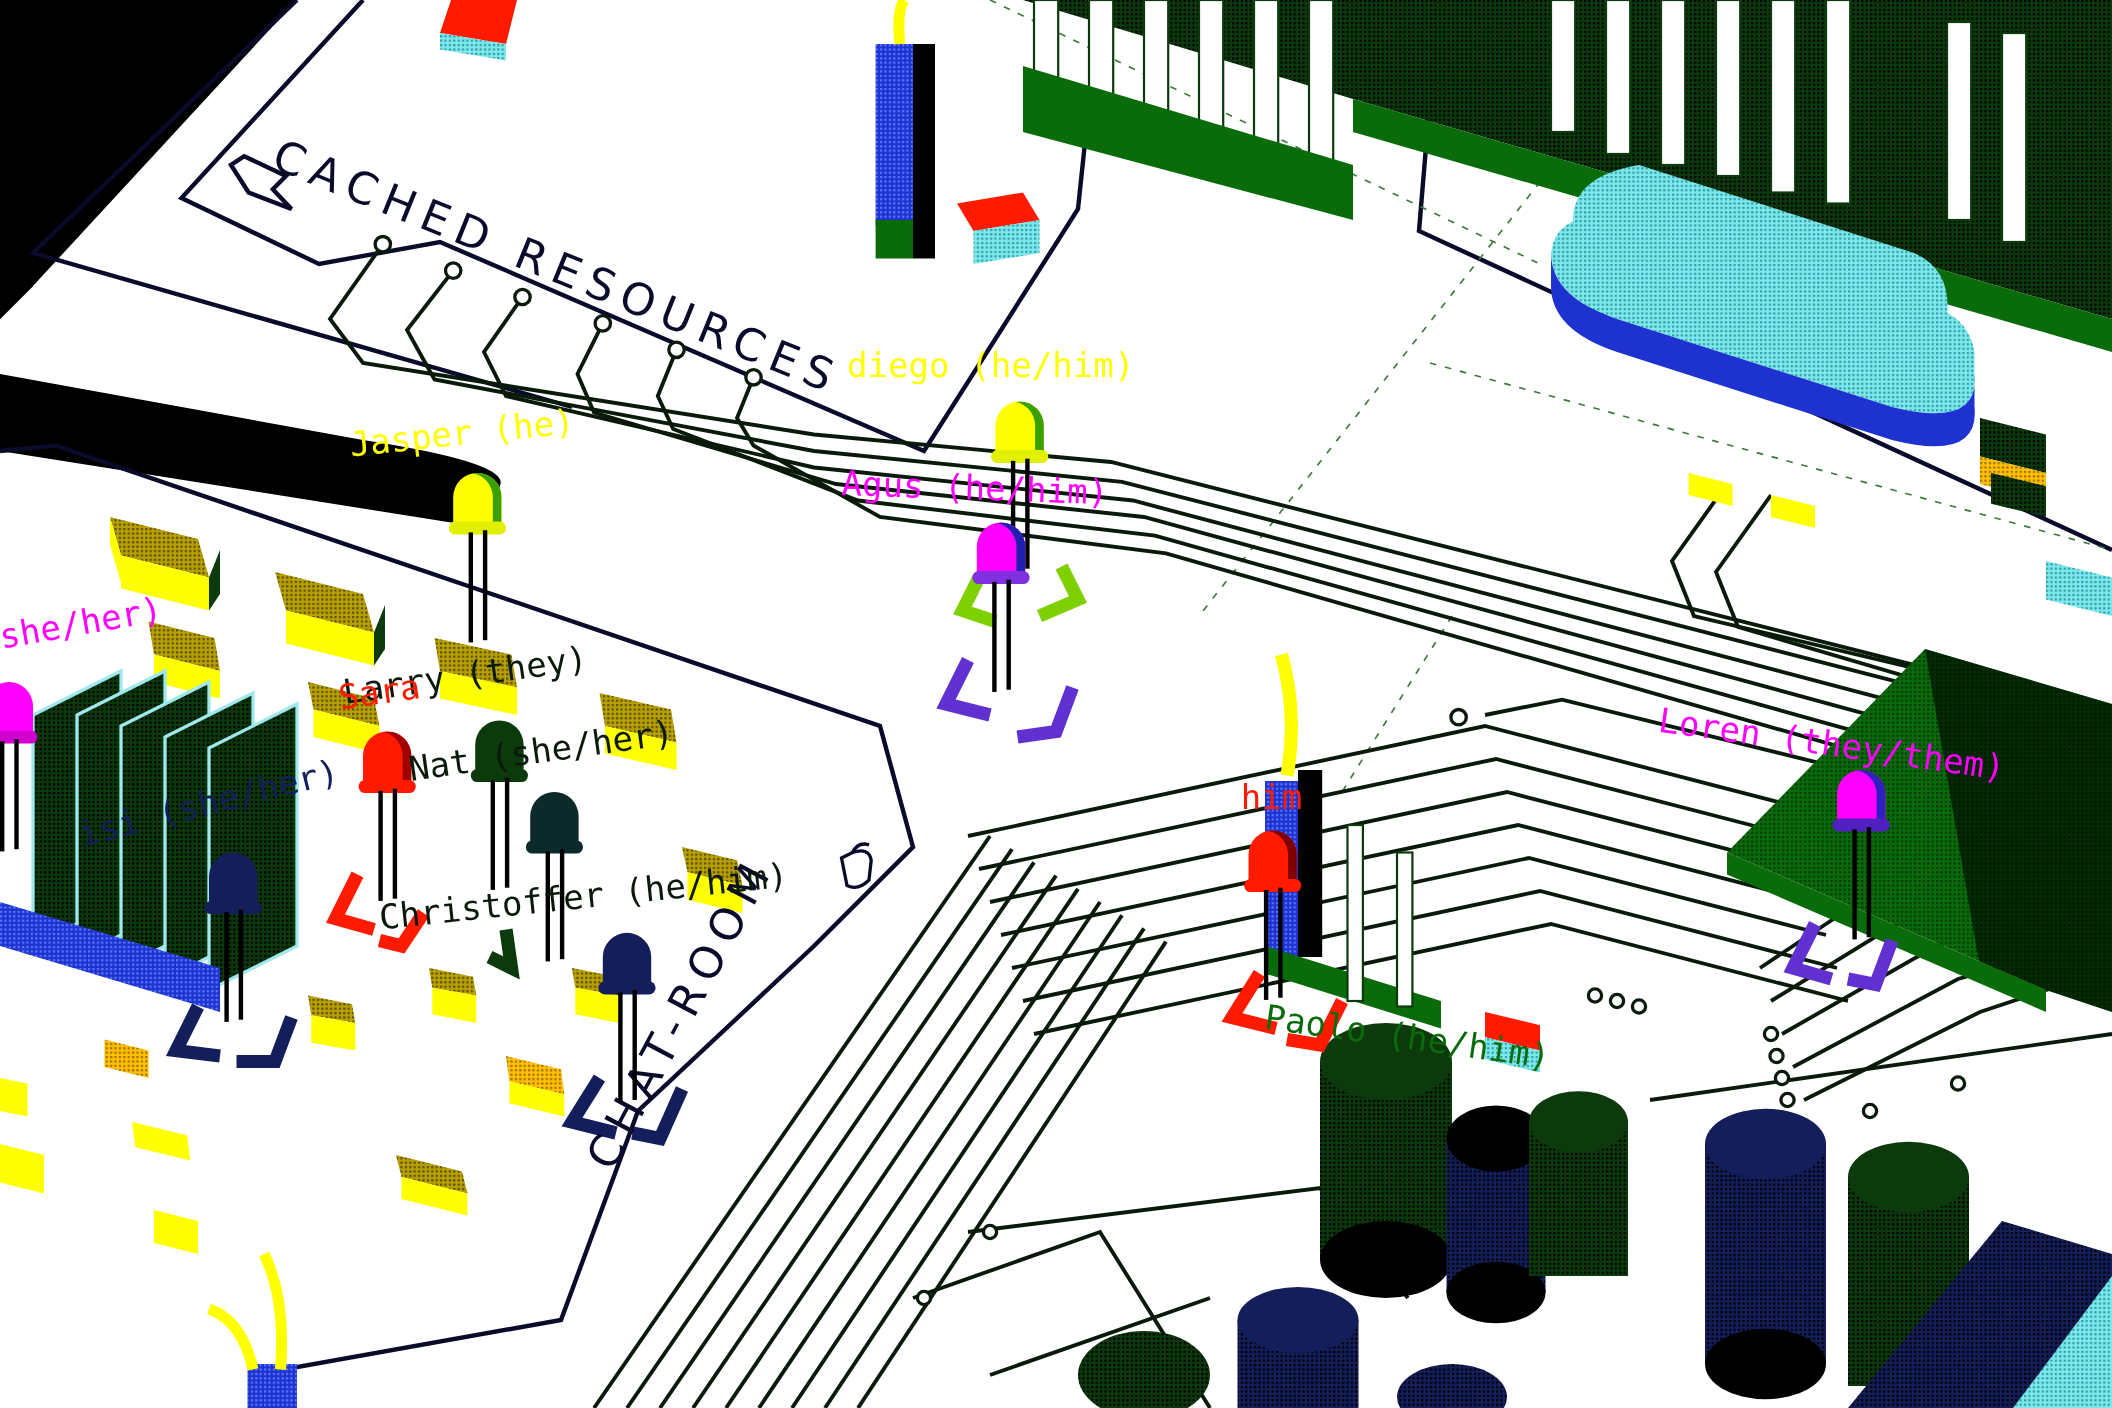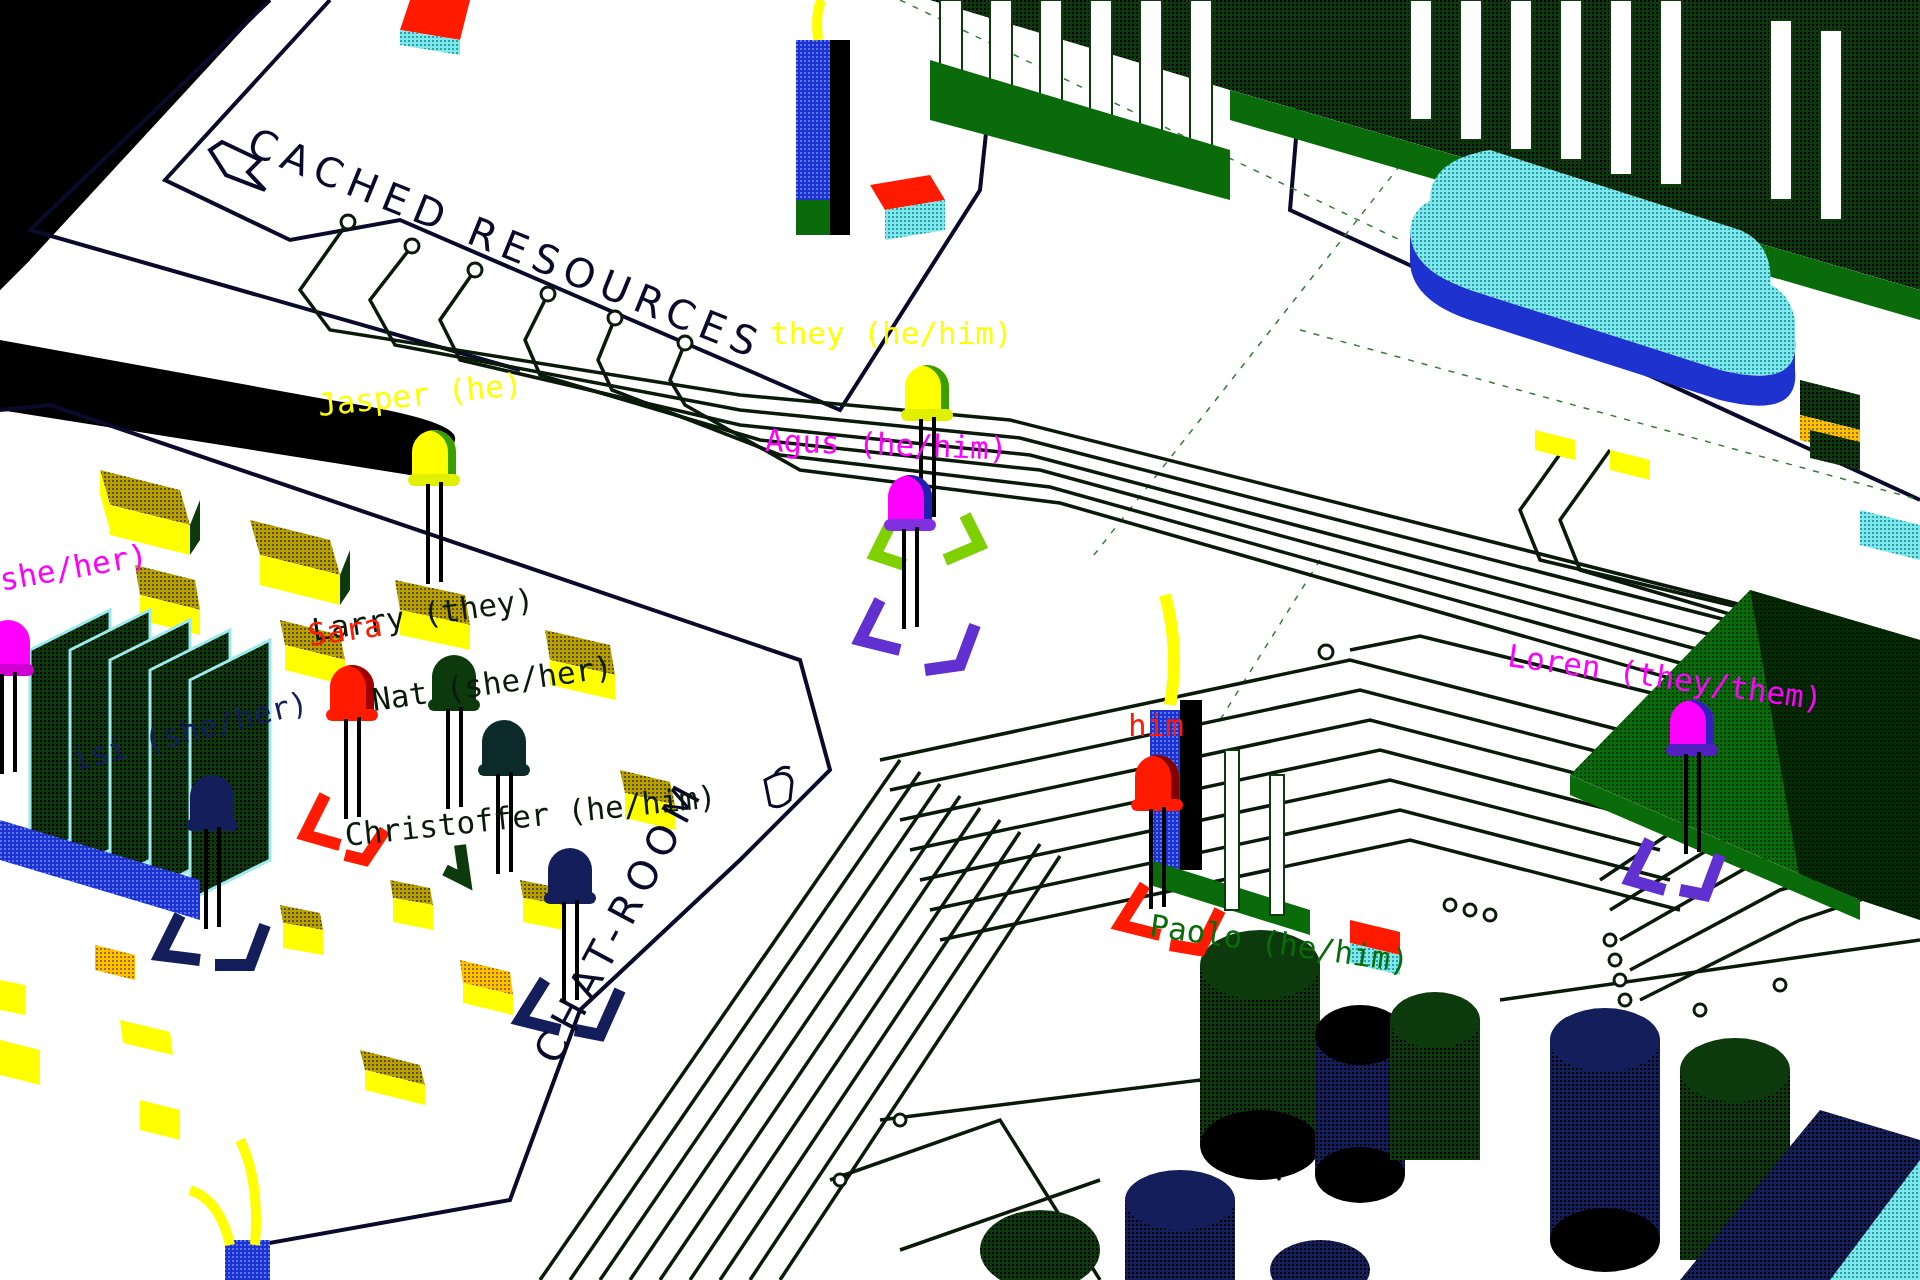--- a/index.html
+++ b/index.html
@@ -391,21 +391,21 @@
     <div class="leg r"></div>
 </div>
 <div class="avatar" style="left:1670px; top:700px;">
   <div class="head" style="background:#ff00ff; box-shadow: inset -8px 0 0 #3020c0;"></div>
     <div class="rim" style="background:#5020c0;"></div>
   <div class="leg l"></div>
     <div class="leg r"></div>
 </div>
 
 <div class="label" style="left:318px; top:390px; color:#ffff00; transform: rotate(-6deg);">Jasper (he)</div>
-<div class="label" style="left:770px; top:318px; color:#ffff00;">they (he/him)</div>
+<div class="label" style="left:770px; top:318px; color:#ffff00;">diego (he/him)</div>
 <div class="label" style="left:765px; top:425px; color:#ff00ff; transform: rotate(2deg);">Agus (he/him)</div>
 <div class="label" style="left:0px; top:565px; color:#ff00ff; transform: rotate(-10deg);">she/her)</div>
 <div class="label" style="left:312px; top:615px; color:#0a1a0a; transform: rotate(-8deg);">Larry (they)</div>
 <div class="label" style="left:308px; top:620px; color:#ff1a00; transform: rotate(-8deg);">Sara</div>
 <div class="label" style="left:372px; top:685px; color:#0a1a0a; transform: rotate(-8deg);">Nat (she/her)</div>
 <div class="label" style="left:72px; top:745px; color:#141e5a; transform: rotate(-14deg);">isi (she/her)</div>
 <div class="label" style="left:345px; top:820px; color:#0a1a0a; transform: rotate(-6deg);">Christoffer (he/him)</div>
 <div class="label" style="left:1128px; top:710px; color:#ff1a00;">him</div>
 <div class="label" style="left:1150px; top:910px; color:#0a6b0a; transform: rotate(8deg);">Paolo (he/him)</div>
 <div class="label" style="left:1508px; top:640px; color:#ff00ff; transform: rotate(8deg);">Loren (they/them)</div>

